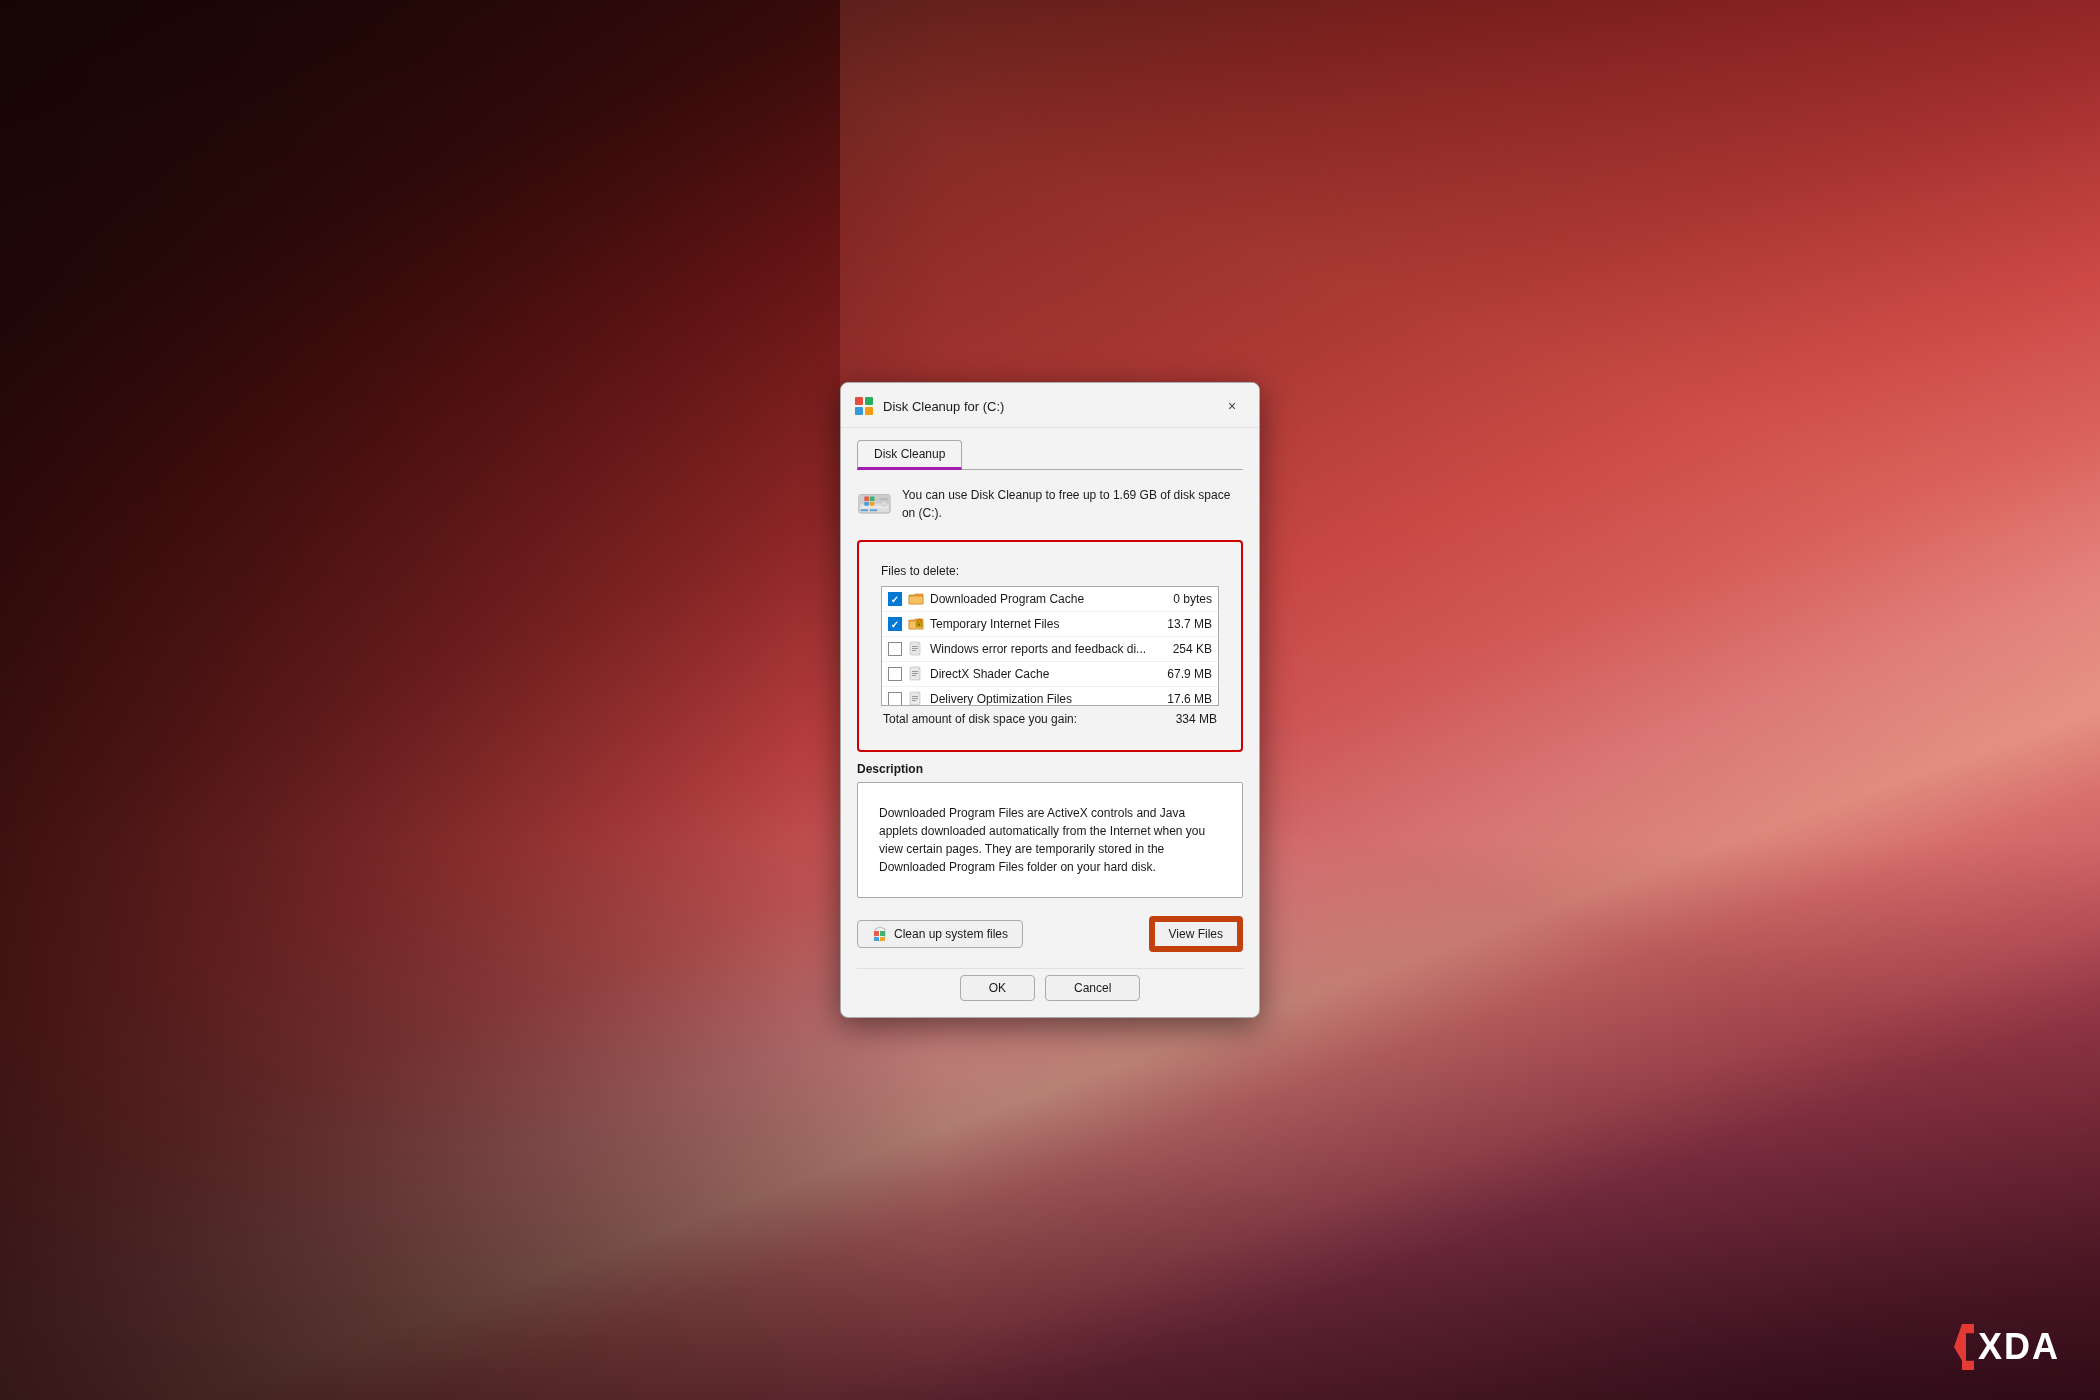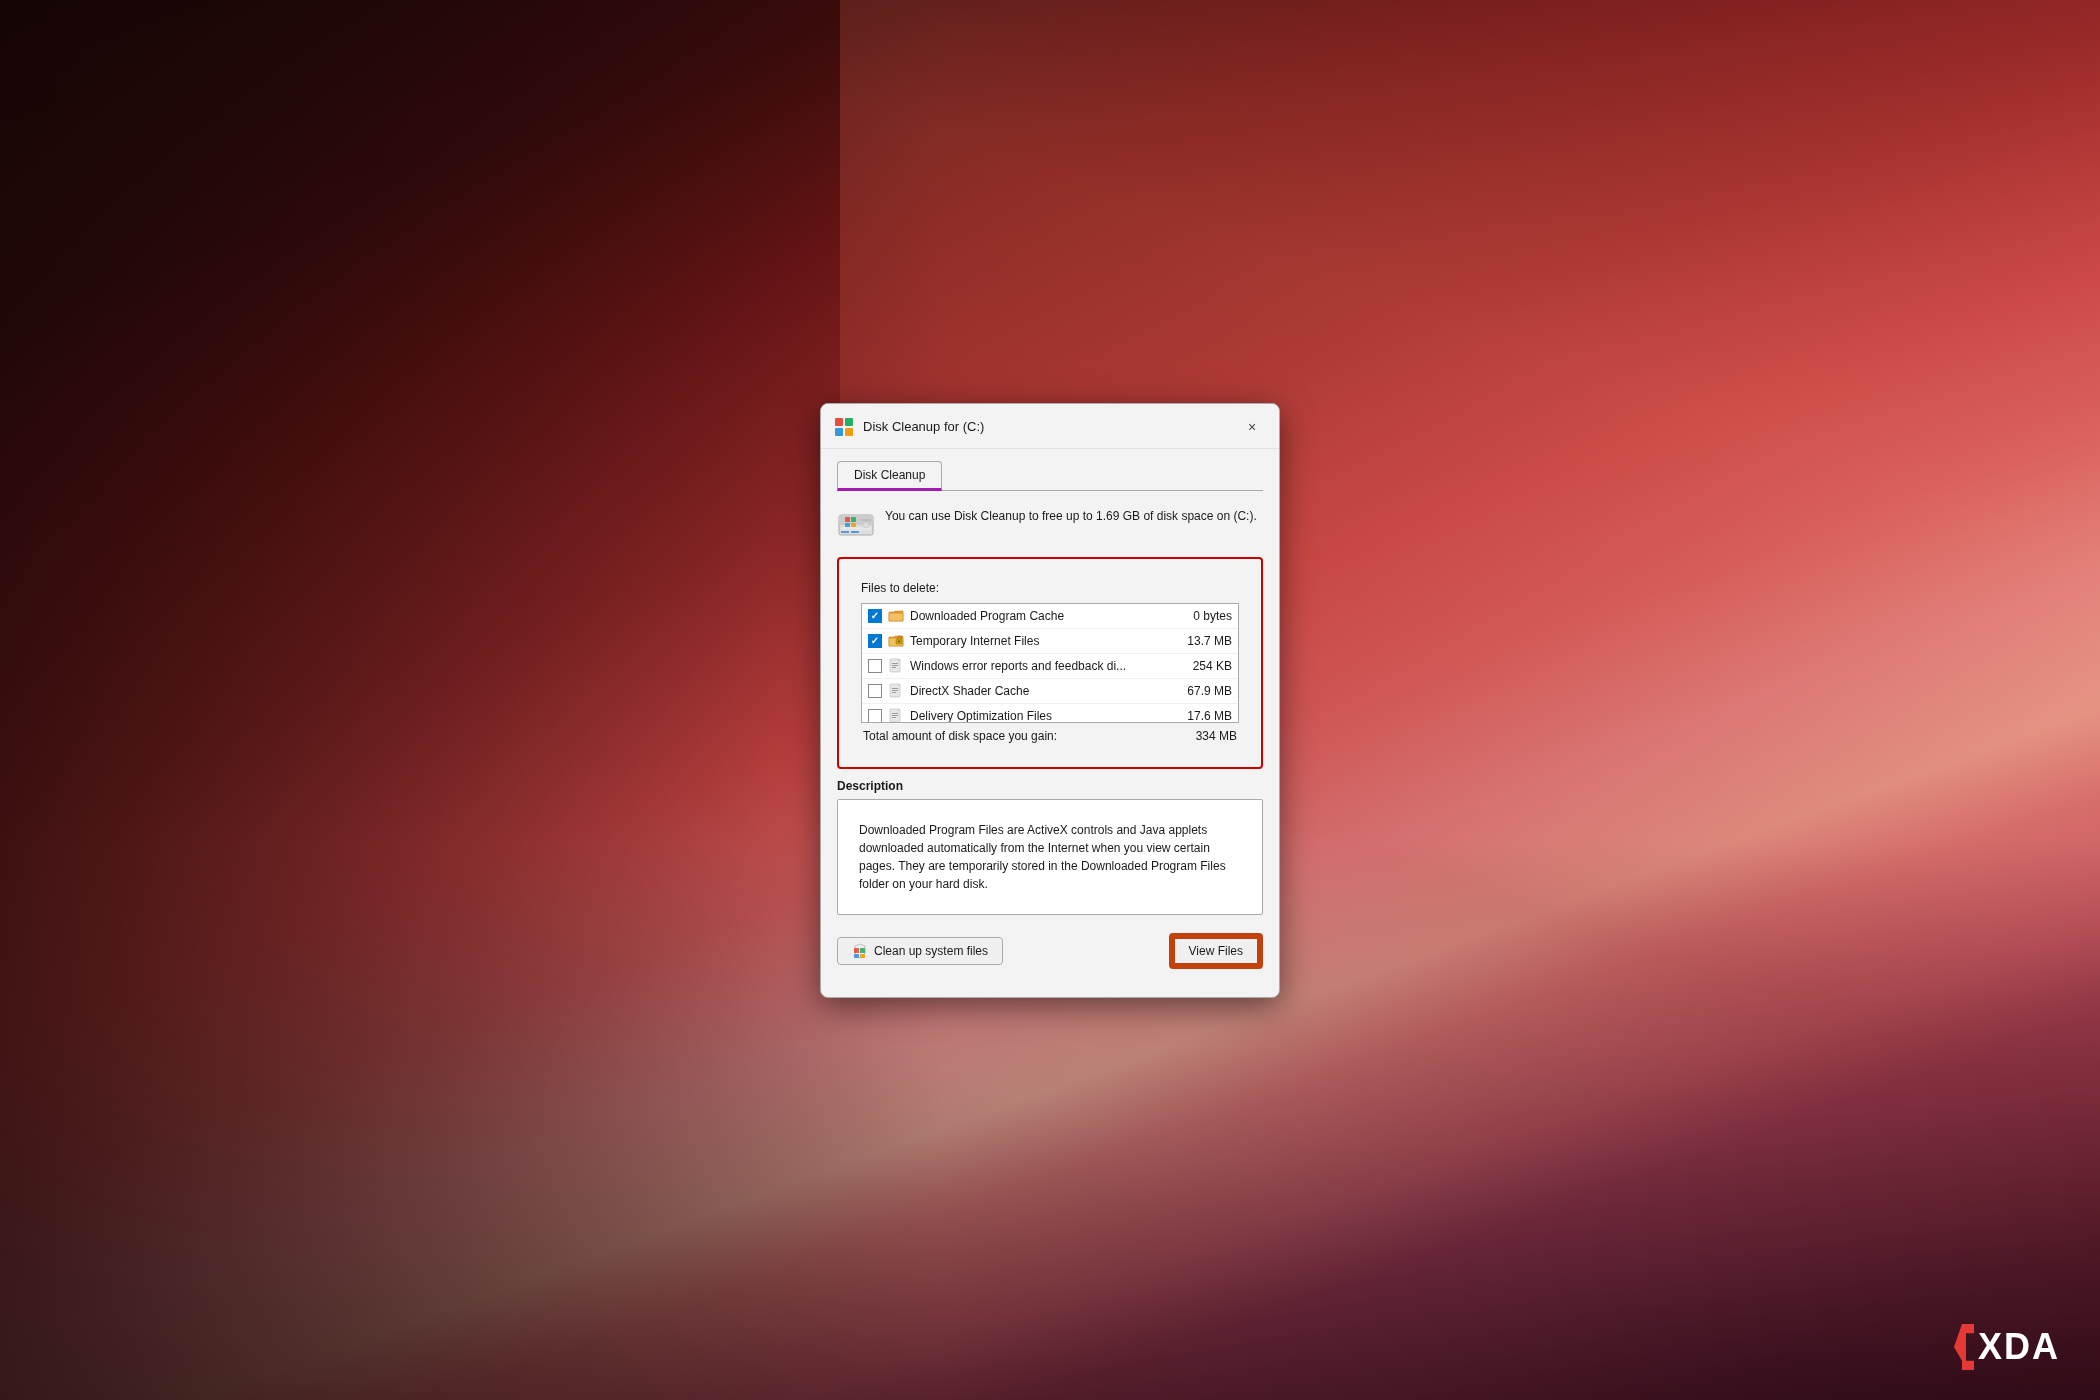--- a/index.html
+++ b/index.html
@@ -56,21 +56,21 @@
       inset: 0;
       display: flex;
       align-items: center;
       justify-content: center;
     }
 
     .dialog {
       background: #f3f3f3;
       border: 1px solid #aaa;
       border-radius: 8px;
-      width: 460px;
+      width: 420px;
       box-shadow: 0 8px 32px rgba(0,0,0,0.5);
       overflow: hidden;
     }
 
     .dialog-titlebar {
       background: #f3f3f3;
       padding: 10px 14px 8px 14px;
       display: flex;
       align-items: center;
       gap: 8px;
@@ -497,16 +497,20 @@
             <rect x="2" y="5" width="5" height="5" rx="0.5" fill="#e74c3c" opacity="0.9"></rect>
             <rect x="8" y="5" width="5" height="5" rx="0.5" fill="#27ae60" opacity="0.9"></rect>
             <rect x="2" y="11" width="5" height="4" rx="0.5" fill="#3498db" opacity="0.9"></rect>
             <rect x="8" y="11" width="5" height="4" rx="0.5" fill="#f39c12" opacity="0.9"></rect>
           </svg>
           <span>Clean up system files</span>
         </button>
         <button class="view-files-btn">View Files</button>
       </div>
 
+      <div class="ok-cancel-row">
+        <button class="ok-btn">OK</button>
+        <button class="cancel-btn">Cancel</button>
+      </div>
 
     </div>
   </div>
 </div>
 
 </body></html>

